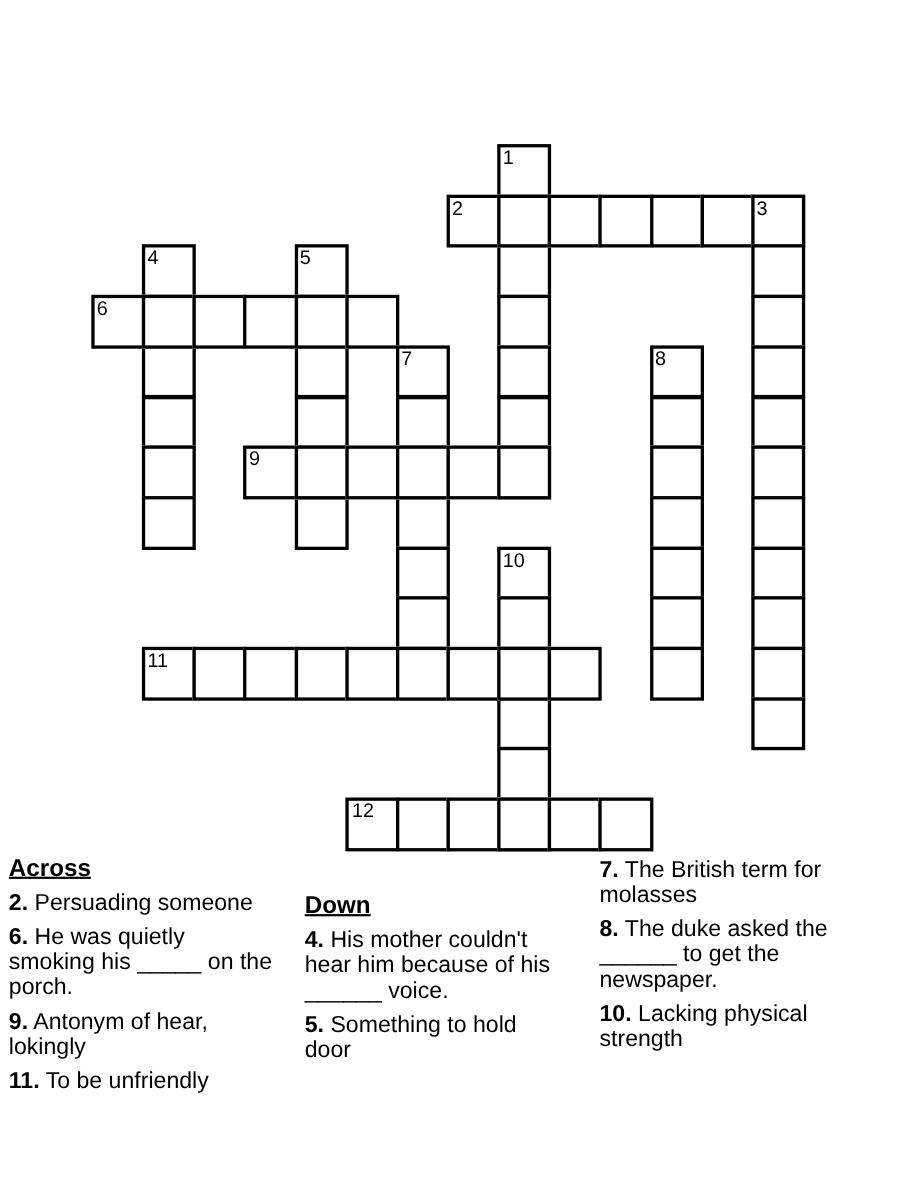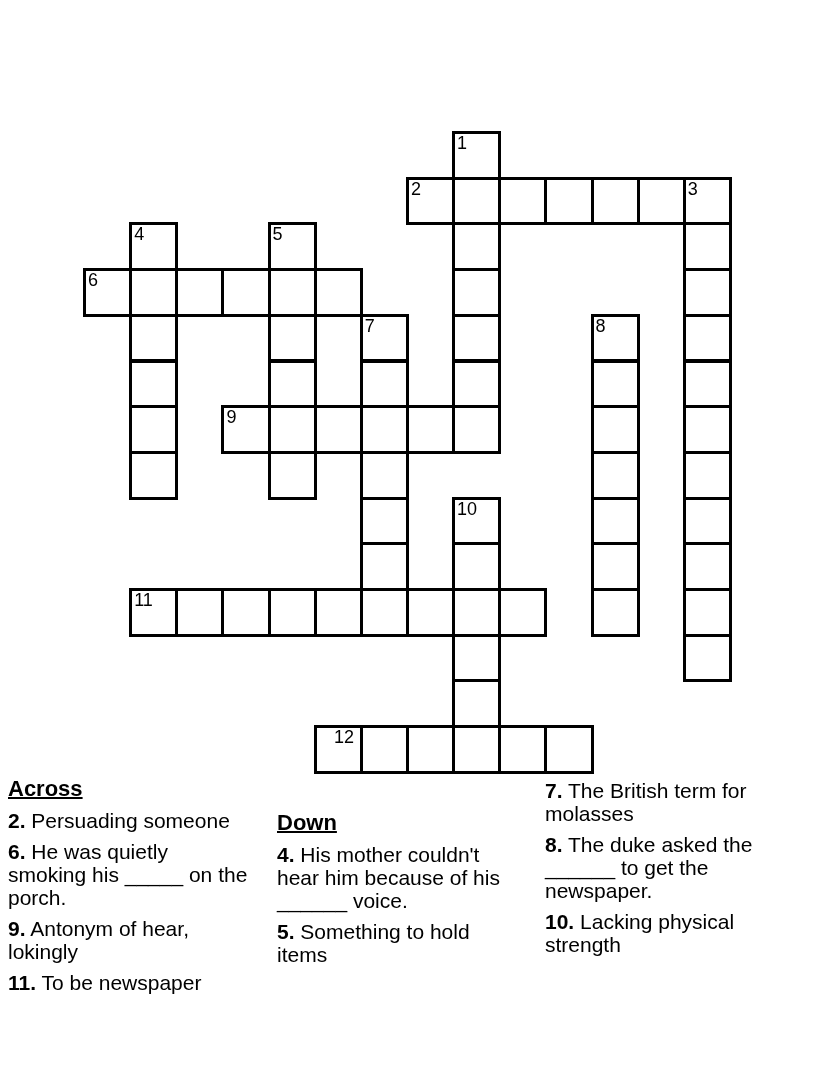--- a/index.html
+++ b/index.html
@@ -170,41 +170,41 @@
       <div class="cell" style="left: 405.98px; top: 588px; width: 49.14px; height: 48.7px; border-width: 3px; border-color: rgb(0, 0, 0); background: rgb(255, 255, 255);"></div>
       <div class="cell" style="left: 452.12px; top: 588px; width: 49.14px; height: 48.7px; border-width: 3px; border-color: rgb(0, 0, 0); background: rgb(255, 255, 255);"></div>
       <div class="cell" style="left: 498.26px; top: 588px; width: 49.14px; height: 48.7px; border-width: 3px; border-color: rgb(0, 0, 0); background: rgb(255, 255, 255);"></div>
       <span class="cell-number" style="left: 134.14px; top: 591px;">11</span>
       <div class="cell" style="left: 313.7px; top: 725.1px; width: 49.14px; height: 48.7px; border-width: 3px; border-color: rgb(0, 0, 0); background: rgb(255, 255, 255);"></div>
       <div class="cell" style="left: 359.84px; top: 725.1px; width: 49.14px; height: 48.7px; border-width: 3px; border-color: rgb(0, 0, 0); background: rgb(255, 255, 255);"></div>
       <div class="cell" style="left: 405.98px; top: 725.1px; width: 49.14px; height: 48.7px; border-width: 3px; border-color: rgb(0, 0, 0); background: rgb(255, 255, 255);"></div>
       <div class="cell" style="left: 452.12px; top: 725.1px; width: 49.14px; height: 48.7px; border-width: 3px; border-color: rgb(0, 0, 0); background: rgb(255, 255, 255);"></div>
       <div class="cell" style="left: 498.26px; top: 725.1px; width: 49.14px; height: 48.7px; border-width: 3px; border-color: rgb(0, 0, 0); background: rgb(255, 255, 255);"></div>
       <div class="cell" style="left: 544.4px; top: 725.1px; width: 49.14px; height: 48.7px; border-width: 3px; border-color: rgb(0, 0, 0); background: rgb(255, 255, 255);"></div>
-      <span class="cell-number" style="left: 334px; top: 728.1px;">12</span>
+      <span class="cell-number" style="left: 320px; top: 728.1px;">12</span>
     </div>
 
   <div class="clue-col" id="clue-col-1">
     <div class="clue-heading">Across</div>
     <p class="clue"><span class="num">2.</span> <span class="txt">Persuading someone</span></p>
     <p class="clue"><span class="num">6.</span> <span class="txt">He was quietly
 smoking his _____ on the
 porch.</span></p>
     <p class="clue"><span class="num">9.</span> <span class="txt">Antonym of hear,
 lokingly</span></p>
-    <p class="clue"><span class="num">11.</span> <span class="txt">To be newspaper</span></p>
+    <p class="clue"><span class="num">11.</span> <span class="txt">To be unfriendly</span></p>
   </div>
 
   <div class="clue-col" id="clue-col-2">
     <div class="clue-heading">Down</div>
     <p class="clue"><span class="num">4.</span> <span class="txt">His mother couldn't
 hear him because of his
 ______ voice.</span></p>
     <p class="clue"><span class="num">5.</span> <span class="txt">Something to hold
-items</span></p>
+door</span></p>
   </div>
 
   <div class="clue-col" id="clue-col-3">
     <p class="clue"><span class="num">7.</span> <span class="txt">The British term for
 molasses</span></p>
     <p class="clue"><span class="num">8.</span> <span class="txt">The duke asked the
 ______ to get the
 newspaper.</span></p>
     <p class="clue"><span class="num">10.</span> <span class="txt">Lacking physical
 strength</span></p>

